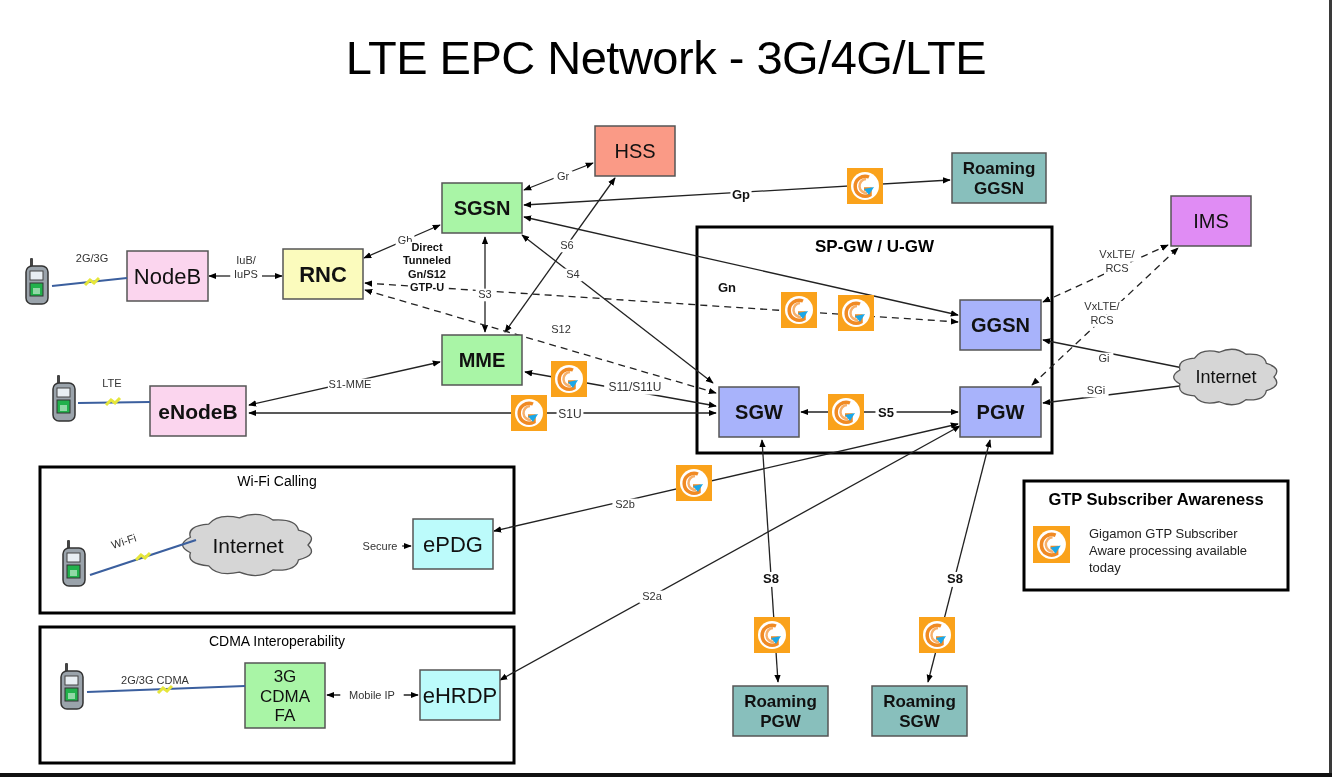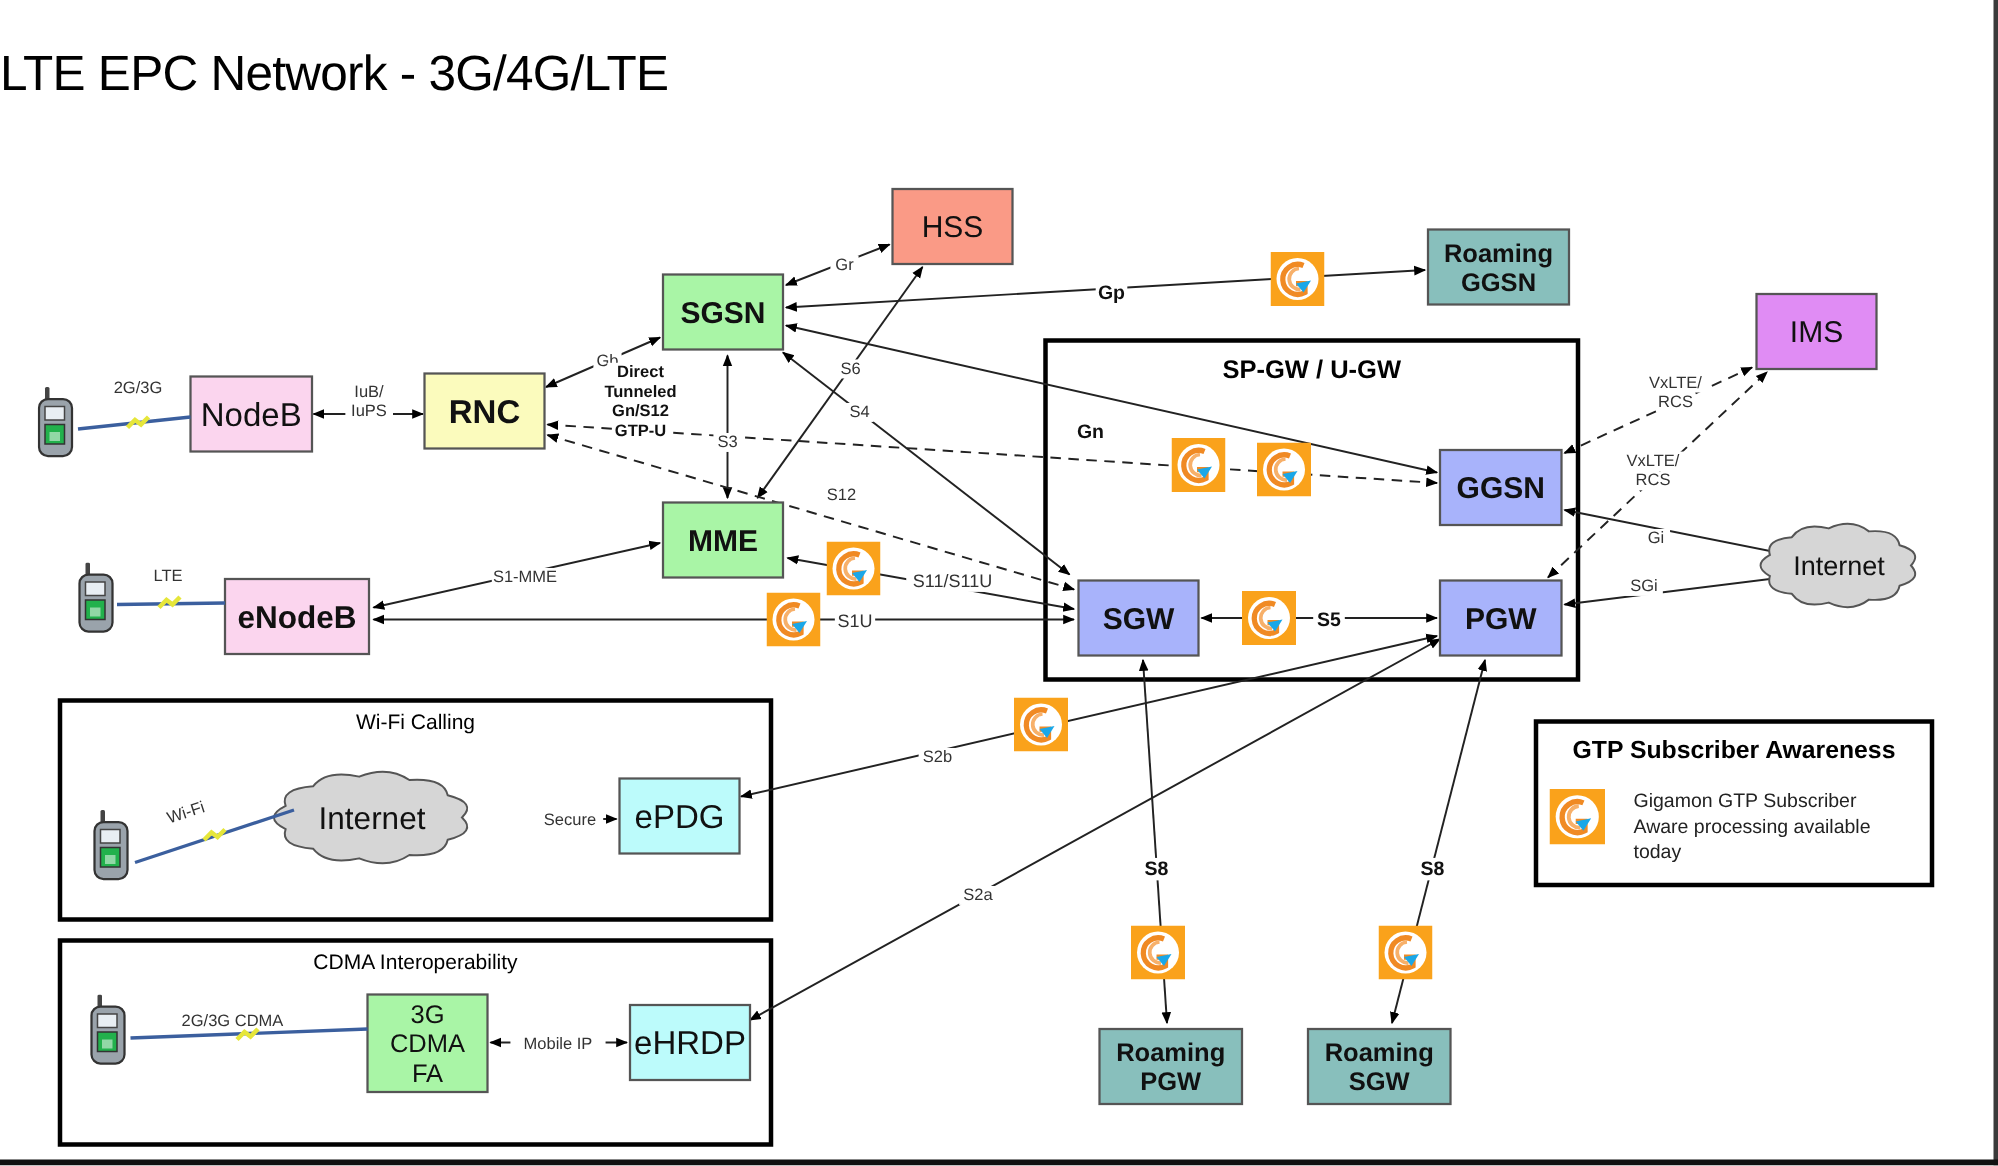--- a/index.html
+++ b/index.html
@@ -1,20 +1,20 @@
 <!DOCTYPE html>
 <html><head>
 <meta charset="utf-8">
 <style>
   html, body { margin: 0; padding: 0; background: #ffffff; }
   body { width: 1332px; height: 777px; overflow: hidden; position: relative; font-family: "Liberation Sans", sans-serif; }
   #stage { position: absolute; left: 0; top: 0; width: 1332px; height: 777px; }
   .frame-right { position: absolute; left: 1329px; top: 0; width: 3px; height: 777px; background: #3a3a3a; }
   .frame-bottom { position: absolute; left: 0; top: 773px; width: 1332px; height: 4px; background: #111; }
-  .title { position: absolute; left: 0; top: 30px; width: 1332px; text-align: left; font-size: 33px; color: #000; letter-spacing: -0.5px; }
+  .title { position: absolute; left: 0; top: 30px; width: 1332px; text-align: center; font-size: 47px; color: #000; letter-spacing: -0.5px; }
 </style>
 </head>
 <body>
 
 <div class="frame-right"></div>
 <div class="frame-bottom"></div>
 <div class="title">LTE EPC Network - 3G/4G/LTE</div>
 
 <svg id="stage" xmlns="http://www.w3.org/2000/svg" width="1332" height="777" viewBox="0 0 1332 777">
   <defs>

